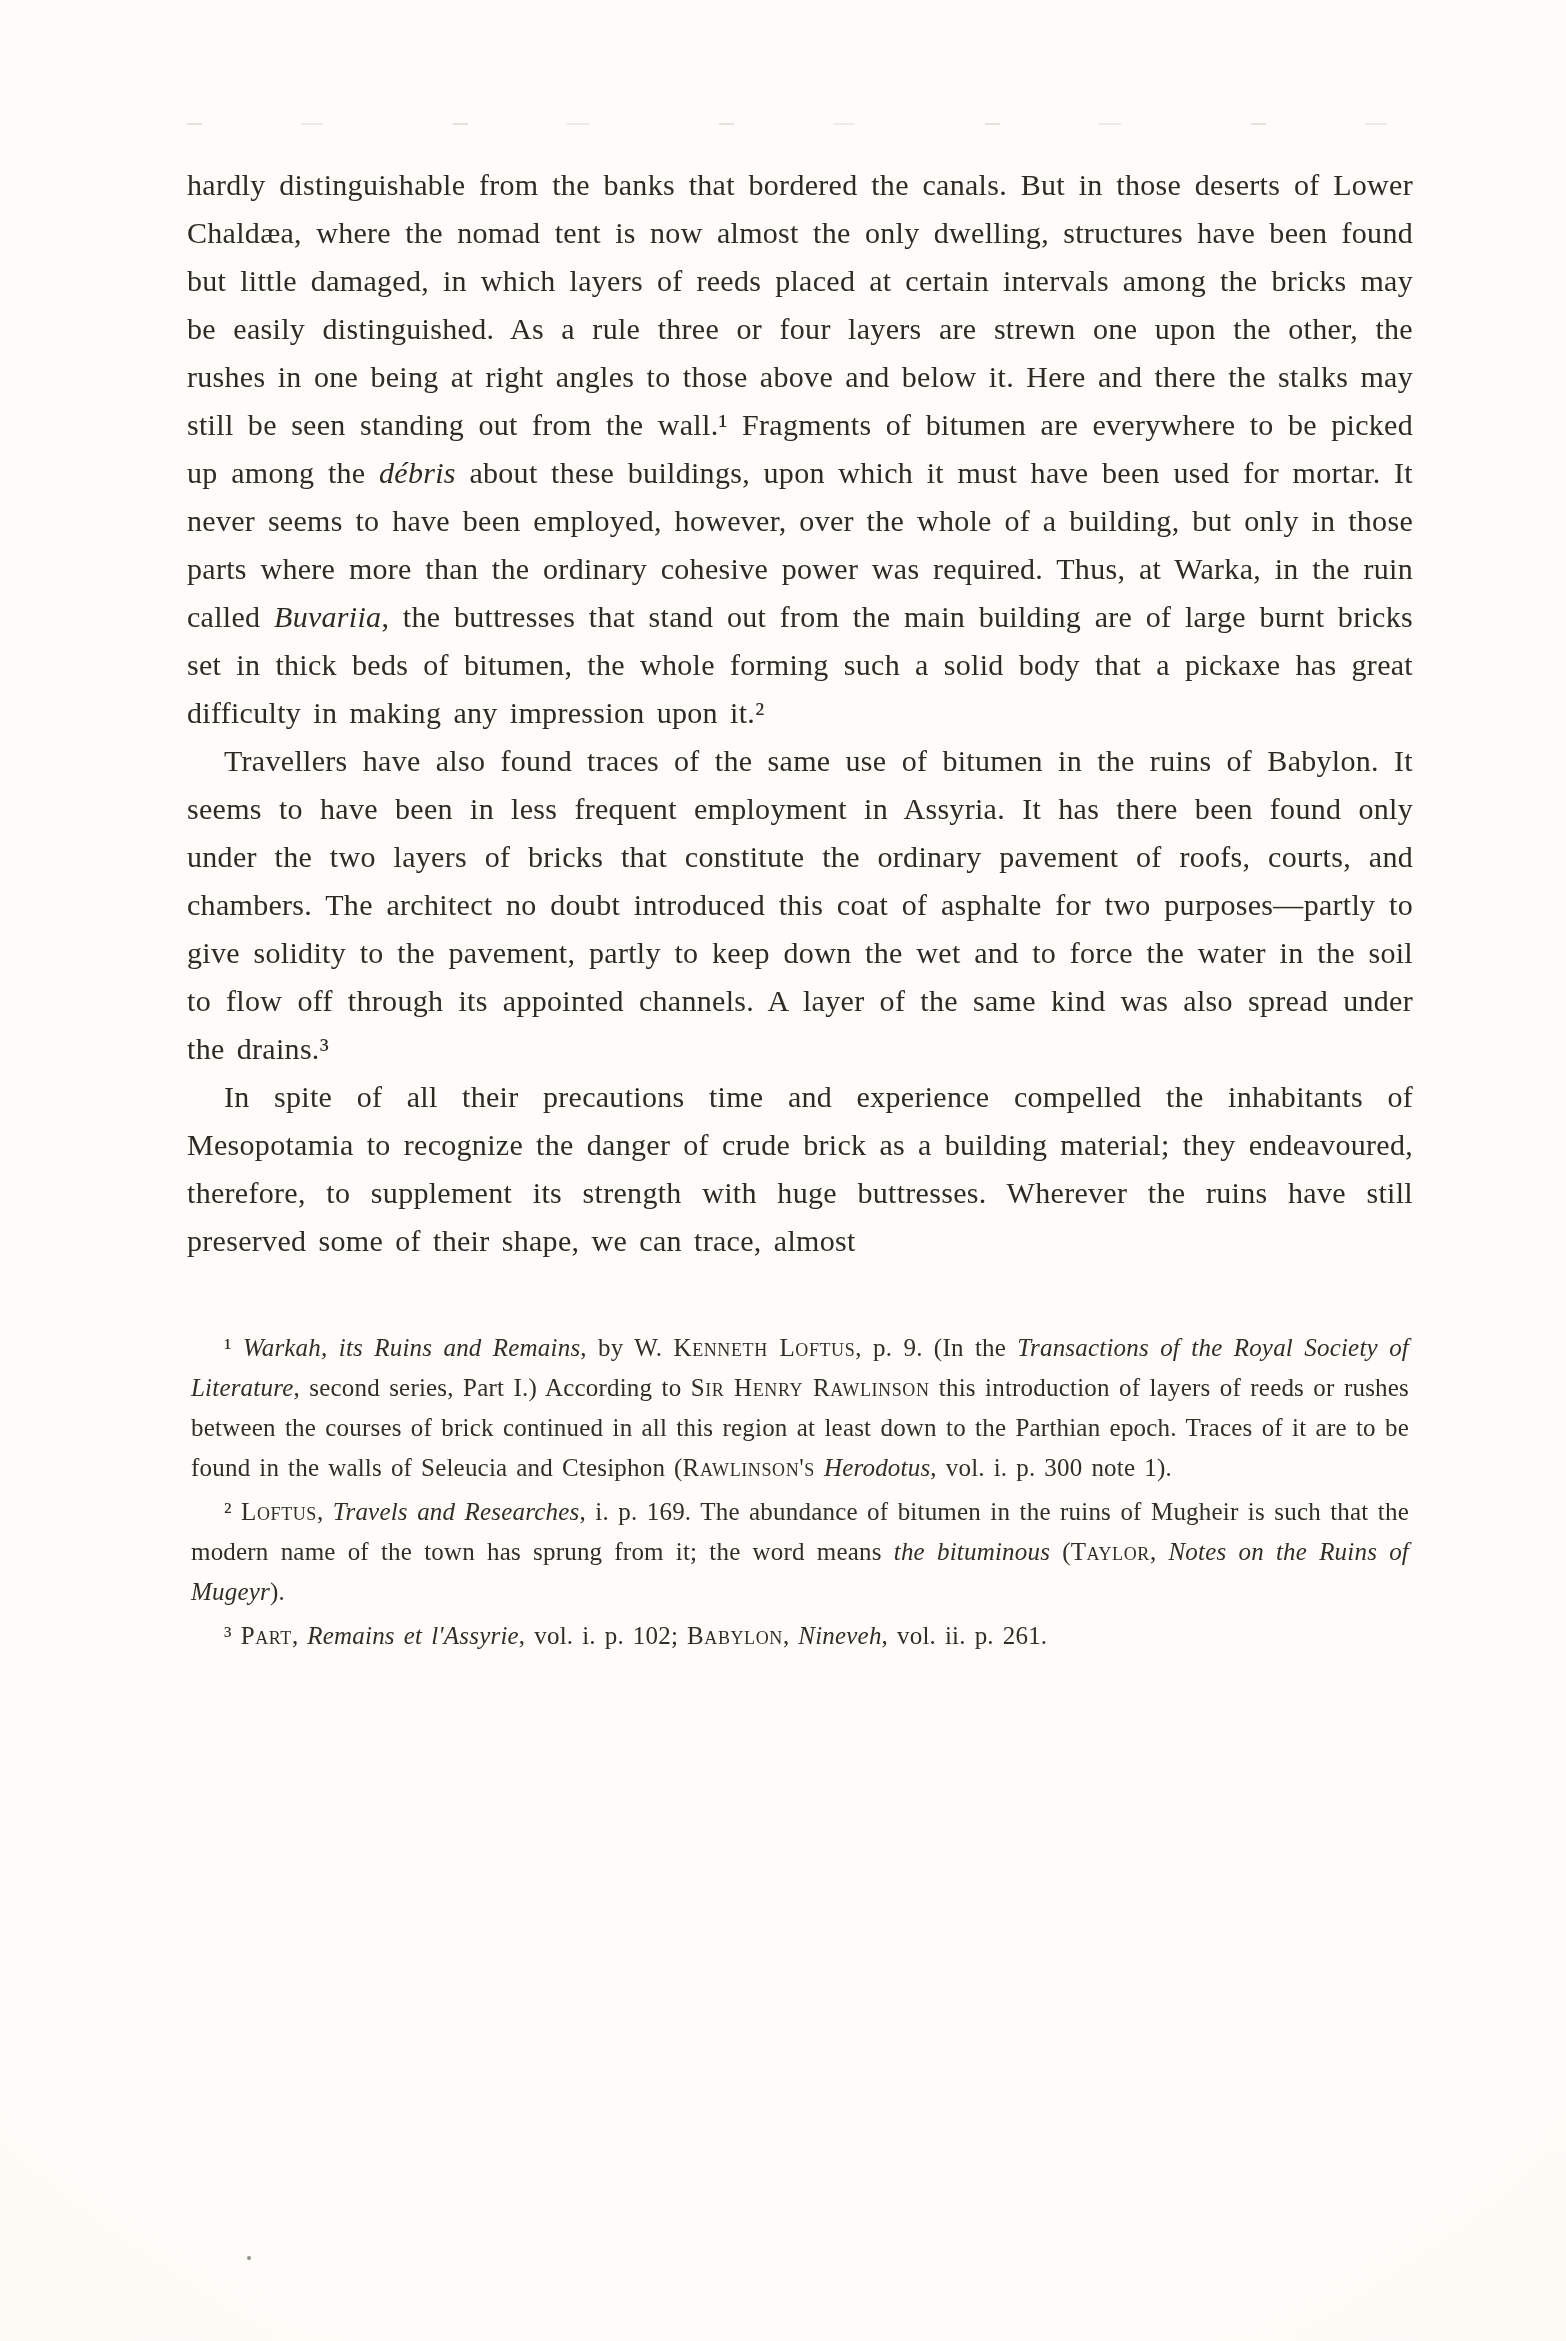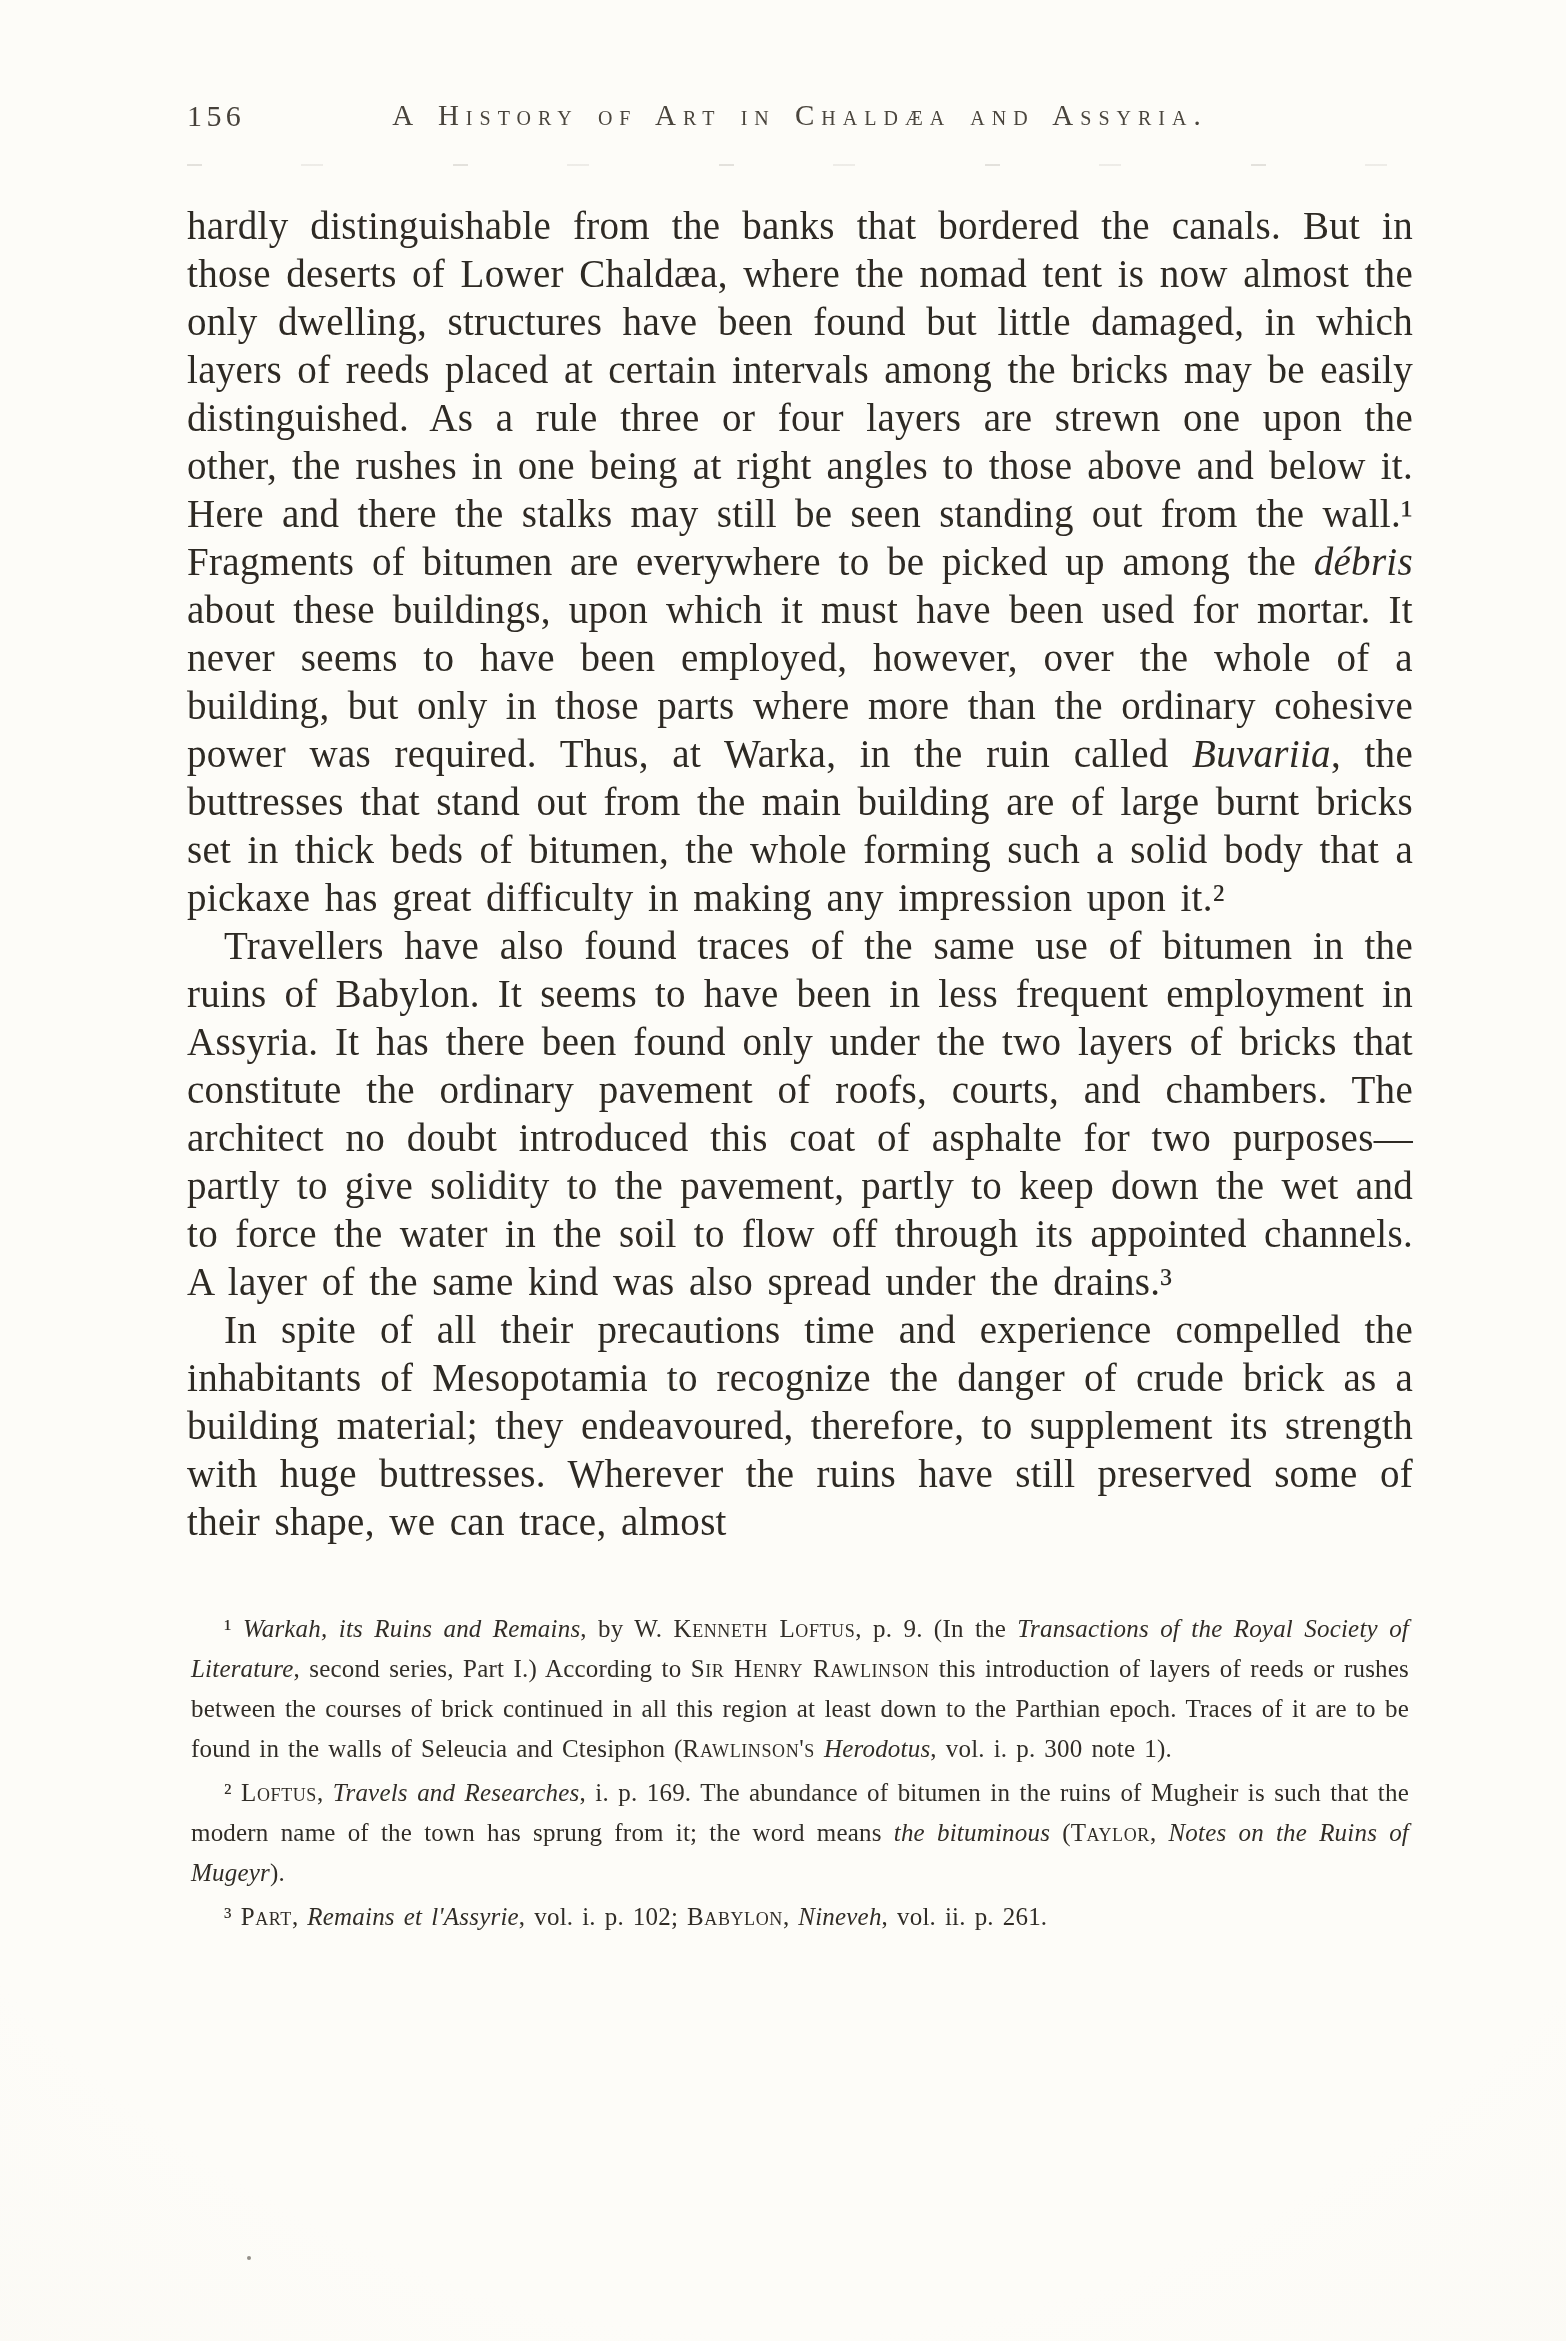--- a/index.html
+++ b/index.html
@@ -53,21 +53,21 @@
     width: 100%;
     background: repeating-linear-gradient(90deg,
       rgba(82, 74, 63, 0.30) 0px, rgba(82, 74, 63, 0.30) 15px,
       rgba(82, 74, 63, 0.0) 15px, rgba(82, 74, 63, 0.0) 114px,
       rgba(82, 74, 63, 0.18) 114px, rgba(82, 74, 63, 0.18) 136px,
       rgba(82, 74, 63, 0.0) 136px, rgba(82, 74, 63, 0.0) 266px);
     opacity: 0.5;
   }
   .body {
     margin-top: 36px;
-    font-size: 39px;
+    font-size: 30px;
     line-height: 48px;
     letter-spacing: 0.3px;
     word-spacing: 4.4px;
     text-align: justify;
     color: #2e2a24;
   }
   .body p.para {
     margin: 0;
   }
   .body p.para.indent {
@@ -97,24 +97,20 @@
     border-radius: 50%;
     background: rgba(62, 55, 46, 0.55);
   }
 </style>
 </head>
 <body>
 
 <div class="page">
   <div class="text-block">
 
-    <div class="header">
-      <span class="page-number">156</span>
-      <span class="running-title">A History of Art in Chaldæa and Assyria.</span>
-    </div>
 
     <div class="scan-rule"></div>
 
     <div class="body">
         <p class="para"><span>hardly distinguishable from the banks that bordered the canals. But in those deserts of Lower Chaldæa, where the nomad tent is now almost the only dwelling, structures have been found but little damaged, in which layers of reeds placed at certain intervals among the bricks may be easily distinguished. As a rule three or four layers are strewn one upon the other, the rushes in one being at right angles to those above and below it. Here and there the stalks may still be seen standing out from the wall.¹ Fragments of bitumen are everywhere to be picked up among the </span><span class="it">débris</span><span> about these buildings, upon which it must have been used for mortar. It never seems to have been employed, however, over the whole of a building, but only in those parts where more than the ordinary cohesive power was required. Thus, at Warka, in the ruin called </span><span class="it">Buvariia</span><span>, the buttresses that stand out from the main building are of large burnt bricks set in thick beds of bitumen, the whole forming such a solid body that a pickaxe has great difficulty in making any impression upon it.²</span></p>
         <p class="para indent"><span>Travellers have also found traces of the same use of bitumen in the ruins of Babylon. It seems to have been in less frequent employment in Assyria. It has there been found only under the two layers of bricks that constitute the ordinary pavement of roofs, courts, and chambers. The architect no doubt introduced this coat of asphalte for two purposes—partly to give solidity to the pavement, partly to keep down the wet and to force the water in the soil to flow off through its appointed channels. A layer of the same kind was also spread under the drains.³</span></p>
         <p class="para indent"><span>In spite of all their precautions time and experience compelled the inhabitants of Mesopotamia to recognize the danger of crude brick as a building material; they endeavoured, therefore, to supplement its strength with huge buttresses. Wherever the ruins have still preserved some of their shape, we can trace, almost</span></p>
       </div>
 
     <div class="footnotes">

